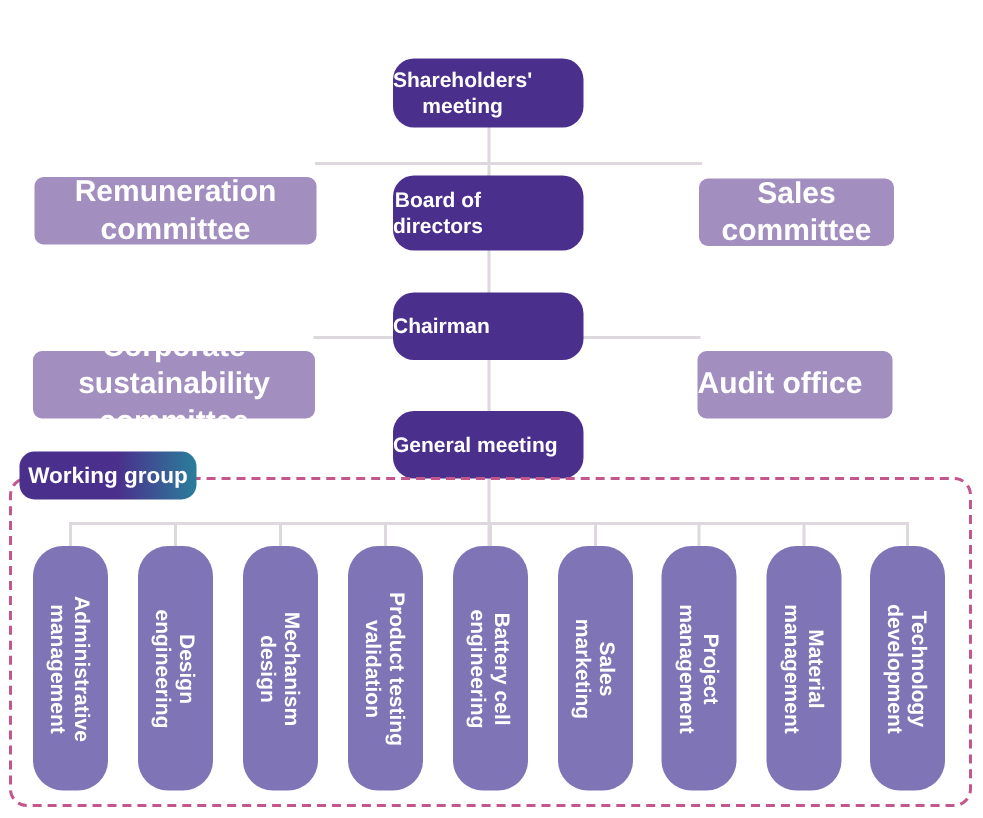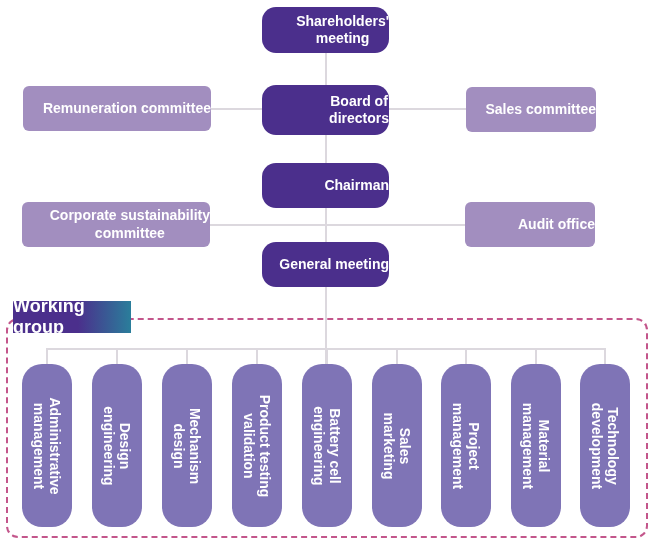--- a/index.html
+++ b/index.html
@@ -1,33 +1,33 @@
 <!DOCTYPE html>
 <html><head>
 <meta charset="utf-8">
 <style>
   html, body { margin:0; padding:0; background:#ffffff; }
   body { width:655px; height:545px; position:relative; overflow:hidden;
          font-family:"Liberation Sans", "DejaVu Sans", sans-serif; }
   .line { position:absolute; background:#dcd8de; }
   .box { position:absolute; color:#ffffff; font-weight:bold; display:flex;
-         align-items:center; justify-content:flex-end; text-align:center;
-         box-sizing:border-box; line-height:1.25; }
+         align-items:center; justify-content:flex-start; text-align:center;
+         box-sizing:border-box; line-height:1.25;margin-top:32px; }
   .dark { background:#4b2f8c; border-radius:14px; font-size:14px; }
-  .light { background:#a28ebf; border-radius:6px; font-size:14px; }
+  .light { background:#a28ebf; border-radius:6px; font-size:20px; }
   .col { position:absolute; top:364px; width:50px; height:163px; background:#7f74b6;
          border-radius:20px; }
   .col-text { position:absolute; left:50%; top:50%; width:163px;
               transform:translate(-50%,-50%) rotate(90deg); color:#fff; font-weight:bold;
               font-size:14px; line-height:1.15; text-align:center; white-space:pre-line; }
   .wg-border { position:absolute; left:6px; top:318px; width:642px; height:220px;
                border:2px dashed #c3568b; border-radius:12px; box-sizing:border-box; }
   .wg-badge { position:absolute; left:13px; top:301px; width:118px; height:32px;
-              border-radius:0; background:linear-gradient(90deg,#4b2f8c 0%,#4b2f8c 55%,#2a7e9b 100%);
-              color:#fff; font-weight:bold; font-size:18px; display:flex; align-items:center;
+              border-radius:10px; background:linear-gradient(90deg,#4b2f8c 0%,#4b2f8c 55%,#2a7e9b 100%);
+              color:#fff; font-weight:bold; font-size:15px; display:flex; align-items:center;
               justify-content:center; }
 </style>
 </head>
 <body>
 
 <div class="line" style="left:325px; top:50px; width:2px; height:314px;"></div>
 <div class="line" style="left:210px; top:108px; width:258px; height:2px;"></div>
 <div class="line" style="left:209px; top:224px; width:258px; height:2px;"></div>
 <div class="line" style="left:47px; top:348px; width:558px; height:2px; border-radius:8px;"></div>
 <div id="dept-drops">

